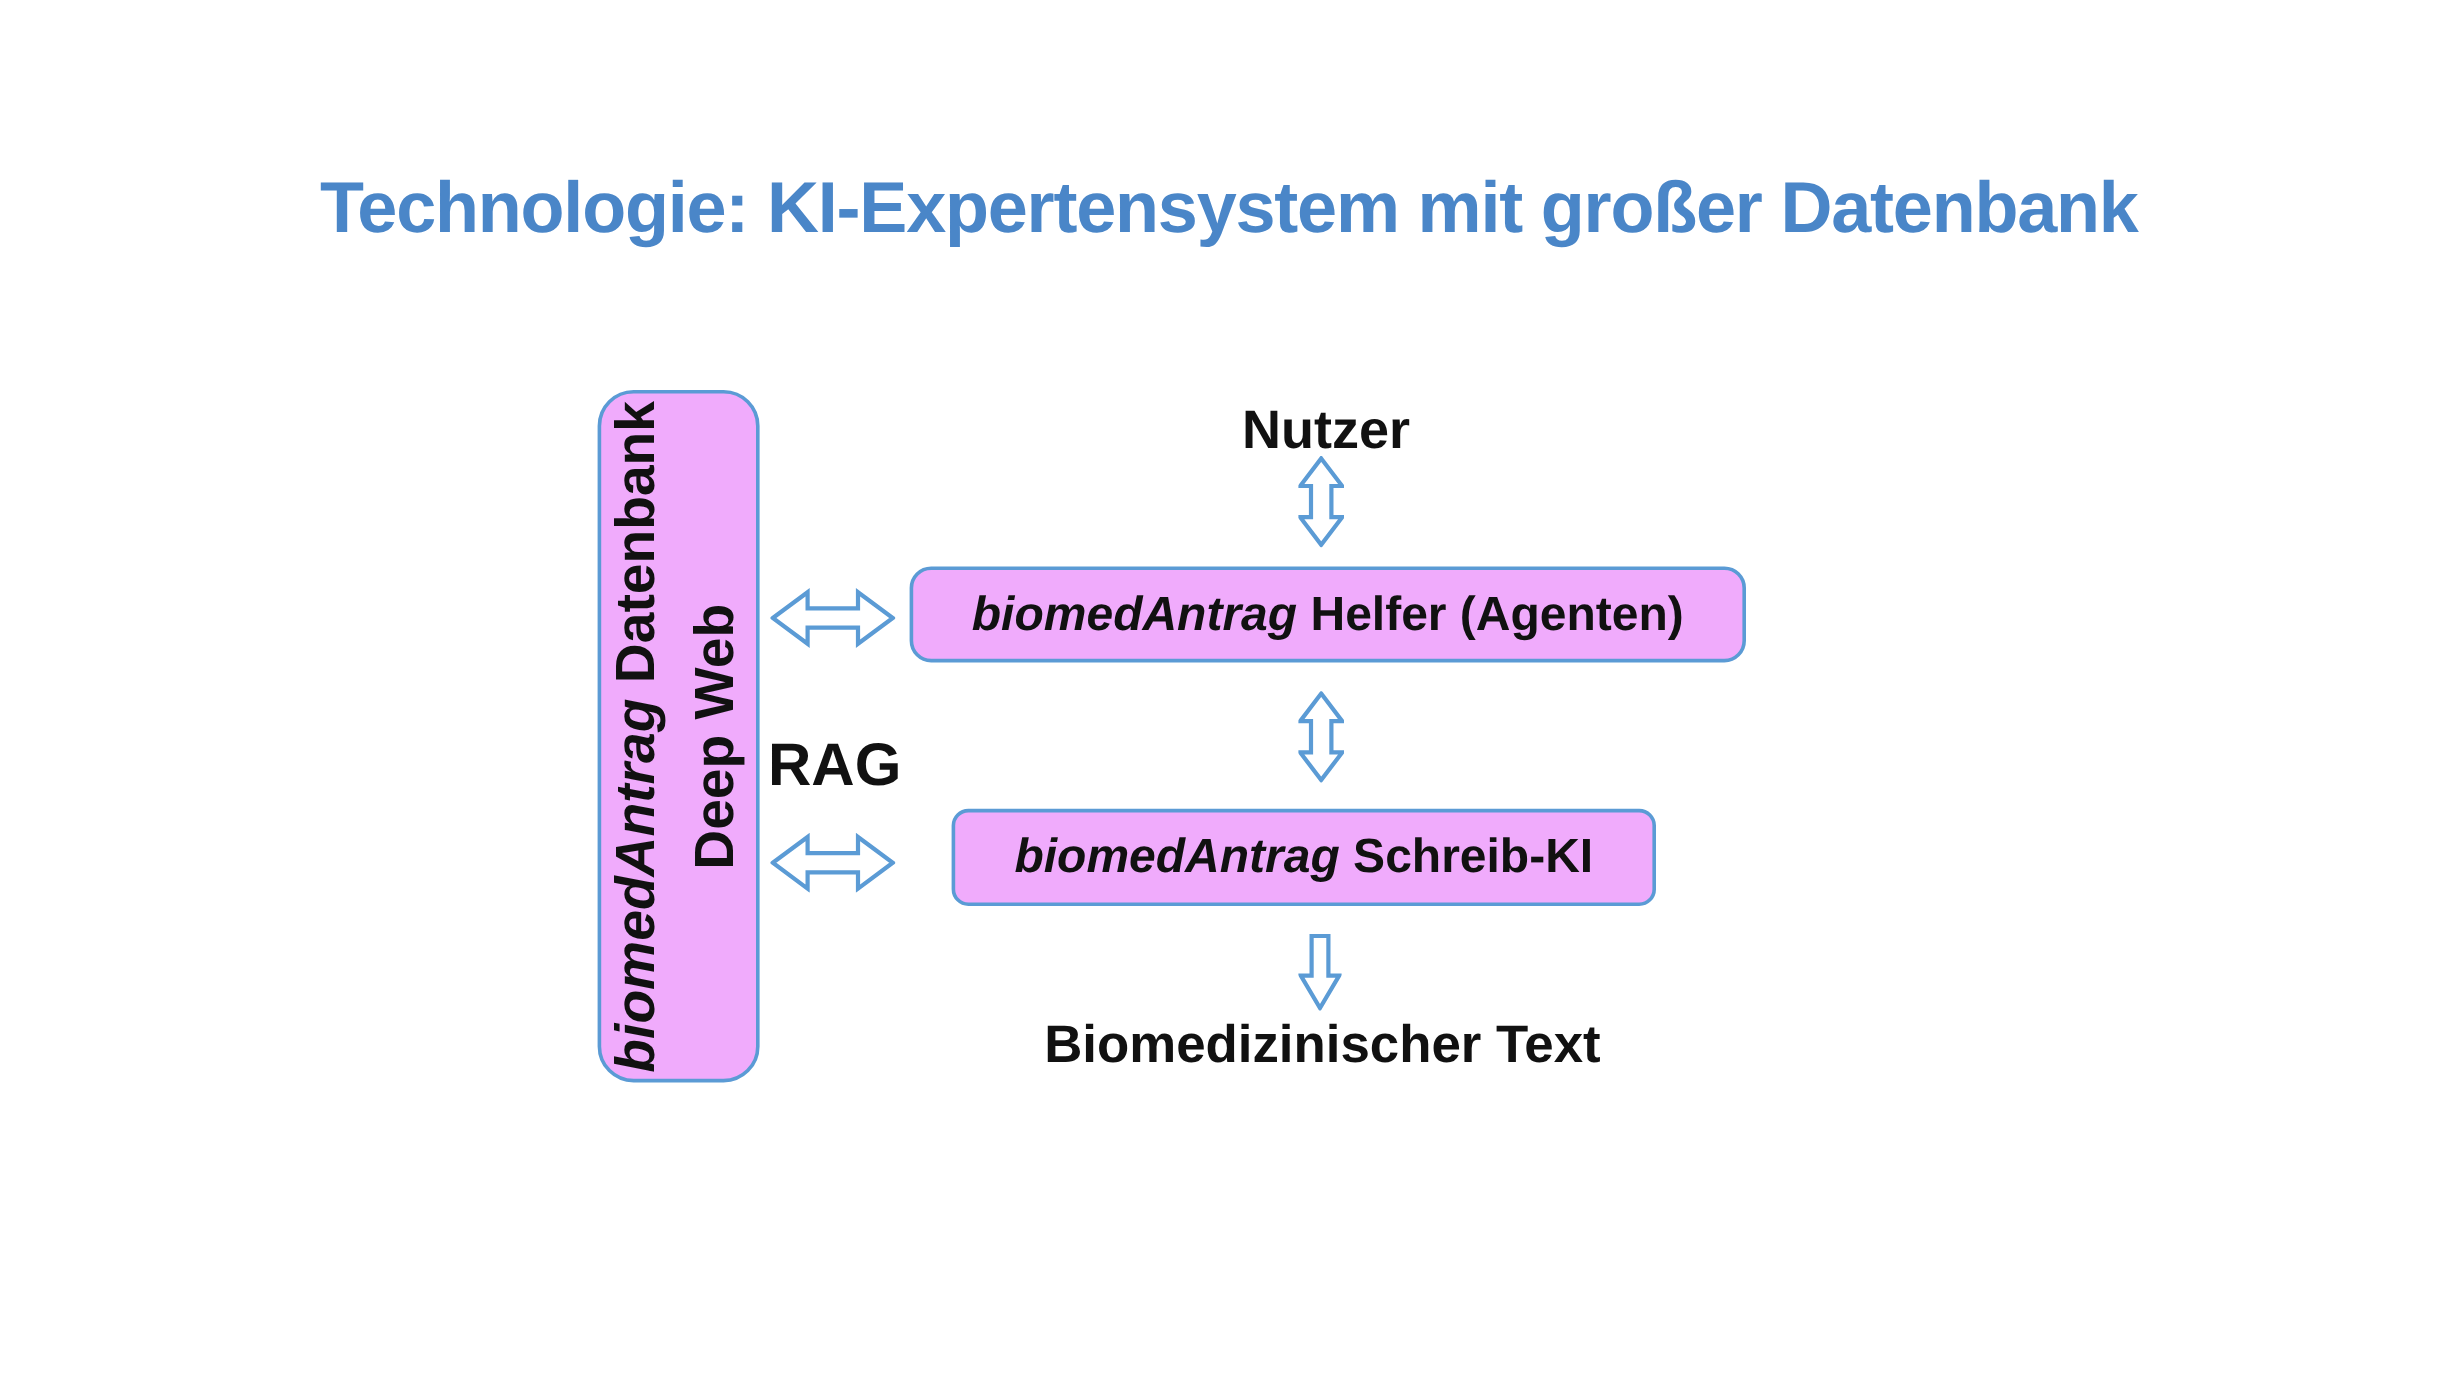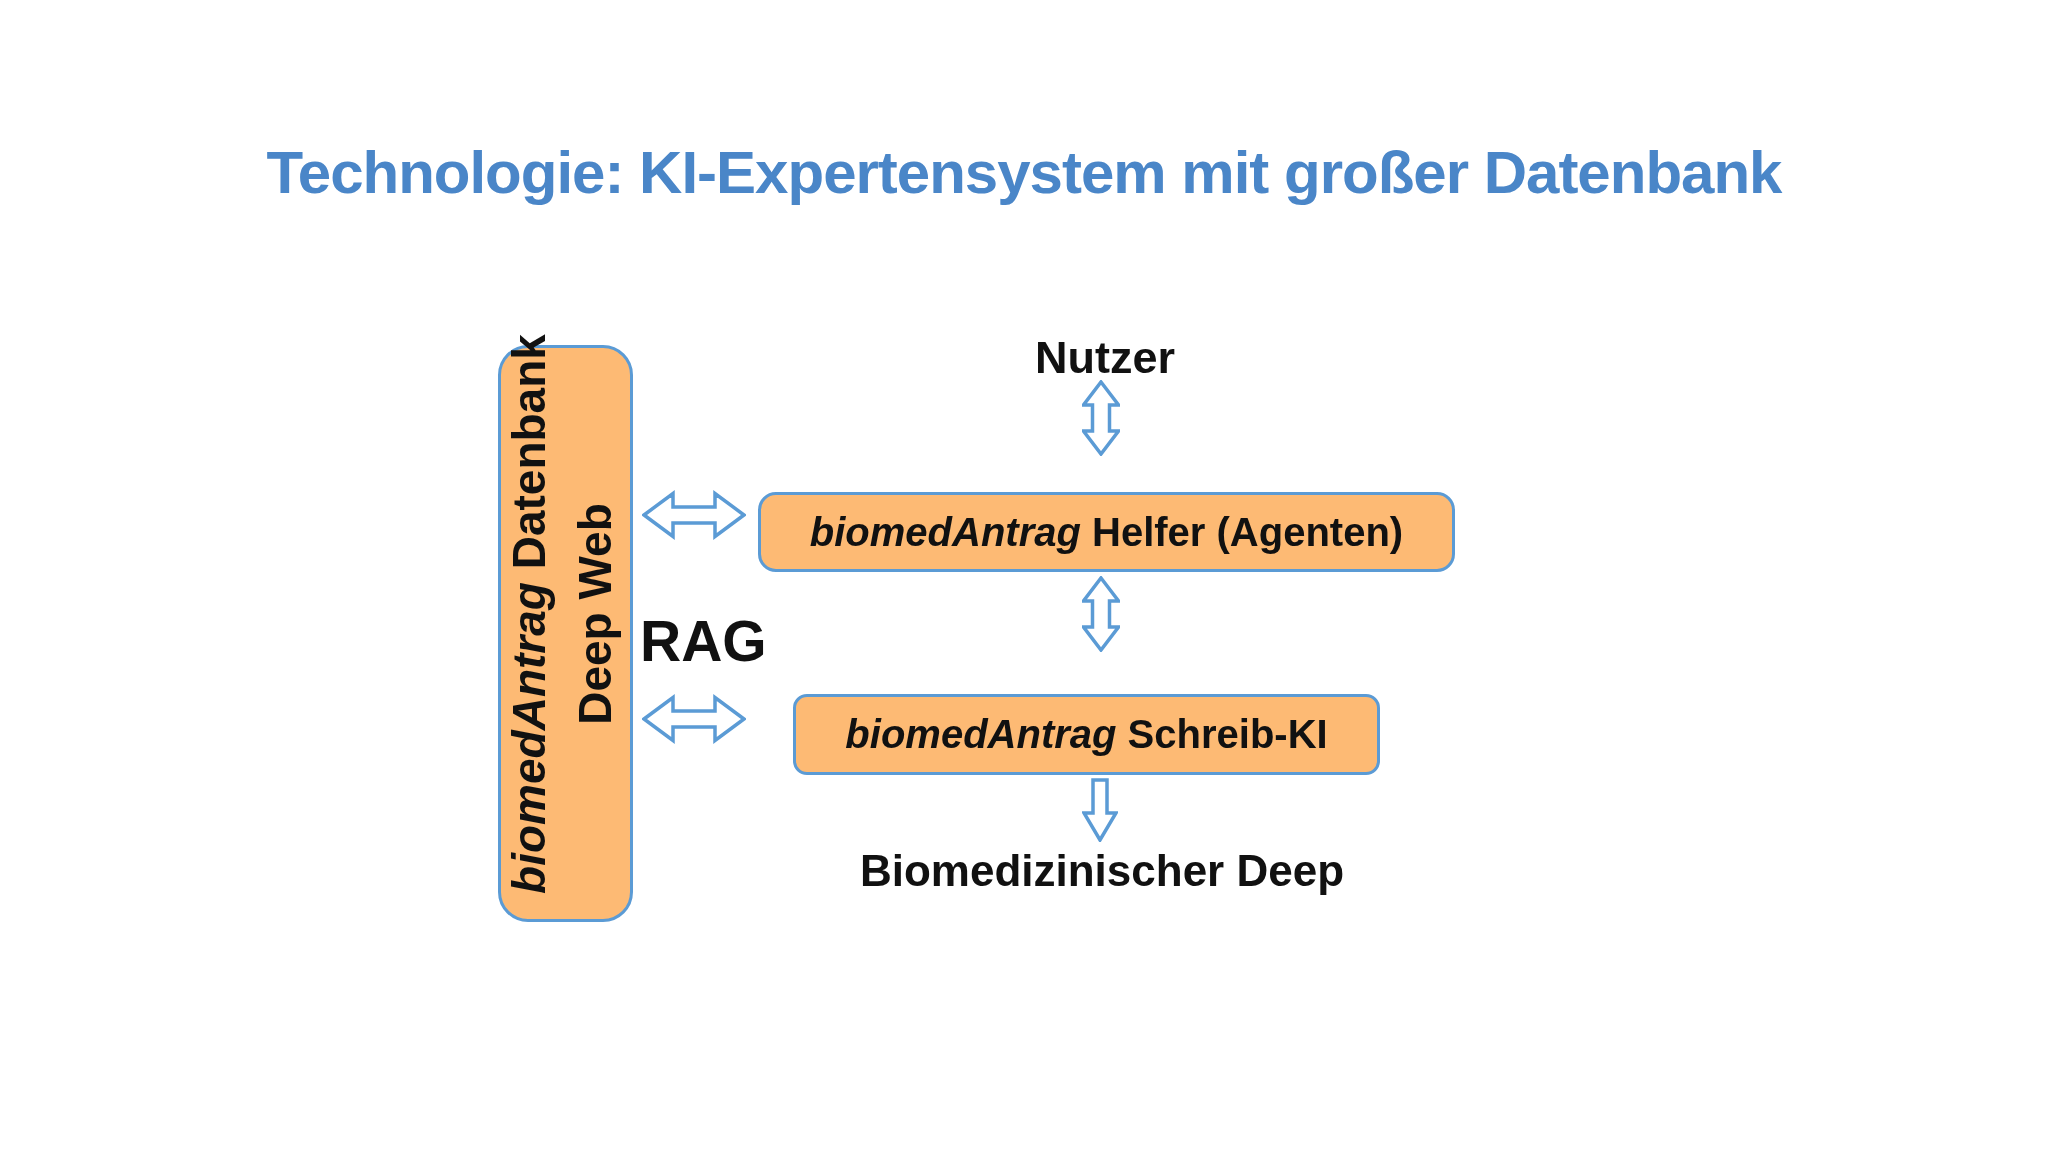--- a/index.html
+++ b/index.html
@@ -22,26 +22,25 @@
     font-size: 60px;
     font-weight: bold;
     letter-spacing: -1px;
     color: #4a86c8;
     white-space: nowrap;
   }
 
   
   .node-box {
     border: 3px solid #5b9bd5;
-    background: #fdba74;
+    background: #f0abfc;
     display: flex;
     align-items: center;
     justify-content: center;
     white-space: nowrap;
-    margin-top: 20px;
   }
   .db-box {
     left: 498px; top: 325px;
     width: 135px; height: 577px;
     border-radius: 30px;
   }
   .helfer-box {
     left: 758px; top: 472px;
     width: 697px; height: 80px;
     border-radius: 18px;
@@ -67,21 +66,21 @@
     white-space: nowrap;
   }
 
   
   .diagram-label {
     font-weight: bold;
     text-align: center;
     white-space: nowrap;
   }
   .nutzer-label  { left: 1000px; top: 332px; width: 210px; font-size: 45px; }
-  .rag-label     { left: 640px;  top: 608px; width: 106px; font-size: 57px; }
+  .rag-label     { left: 640px;  top: 608px; width: 106px; font-size: 50px; }
   .output-label  { left: 847px;  top: 846px; width: 510px; font-size: 44px; }
 
   
   .arrow svg { display: block; width: 100%; height: 100%; }
   .arrow path {
     fill: #ffffff;
     stroke: #5b9bd5;
     stroke-width: 3.5;
     stroke-linejoin: miter;
   }
@@ -139,15 +138,15 @@
   <div class="abs node-box schreib-box">
     <span><span class="it">biomedAntrag</span><span> Schreib-KI</span></span>
   </div>
 
   <div class="abs arrow downarrow">
     <svg viewBox="0 0 36 64" preserveAspectRatio="none">
       <path d="M11 2 L25 2 L25 35 L34 35 L18 62 L2 35 L11 35 Z"></path>
     </svg>
   </div>
 
-  <div class="abs diagram-label output-label">Biomedizinischer Deep</div>
+  <div class="abs diagram-label output-label">Biomedizinischer Text</div>
 
 </div>
 
 </body></html>

